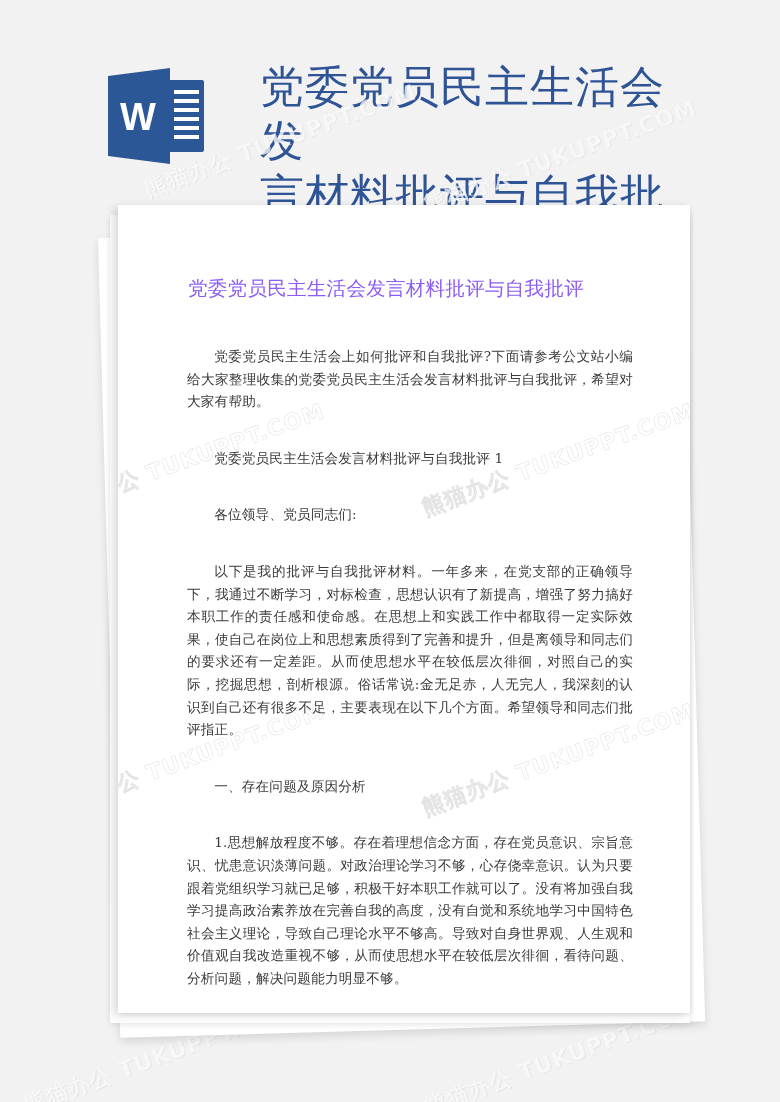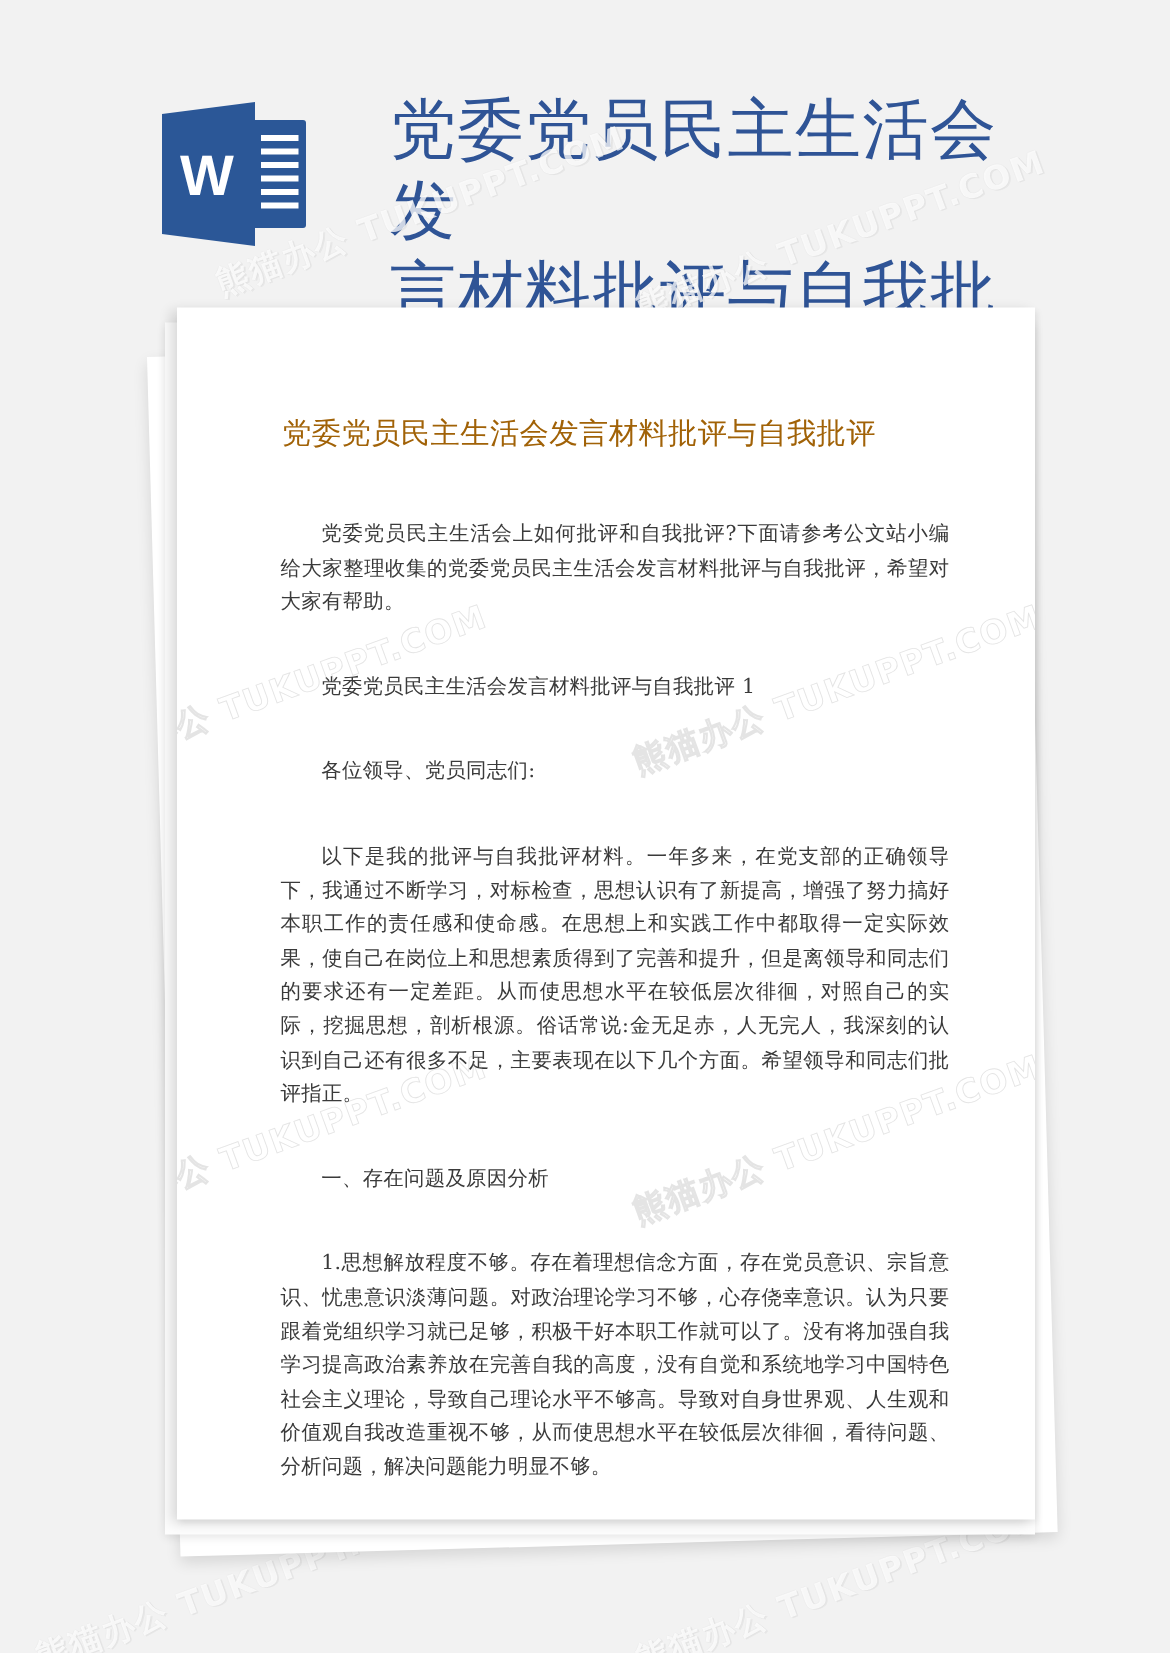--- a/index.html
+++ b/index.html
@@ -30,21 +30,21 @@
     box-shadow: 0 2px 6px rgba(0,0,0,0.10);
   }
   .paper {
     position:absolute; left:118px; top:205px; width:572px; height:808px;
     background:#fff;
     box-shadow: -4px 2px 8px rgba(0,0,0,0.14), 2px 2px 4px rgba(0,0,0,0.06);
     overflow:hidden;
   }
   .doc-title {
     position:absolute; left:70px; top:70px; margin:0;
-    font-size:19.5px; font-weight:normal; color:#a16207; letter-spacing:0.3px;
+    font-size:19.5px; font-weight:normal; color:#8b5cf6; letter-spacing:0.3px;
     font-family:Liberation Serif, serif;
   }
   .doc-body {
     position:absolute; left:69px; top:140px; width:446px;
     font-size:13.6px; line-height:22.6px; color:#3a3a3a;
     letter-spacing:0.2px;
   }
   .doc-body p { margin:0; text-indent:2em; text-align:justify; }
   .doc-body .gap2 { height:34px; }
   .doc-body .subhead { text-indent:2em; }

